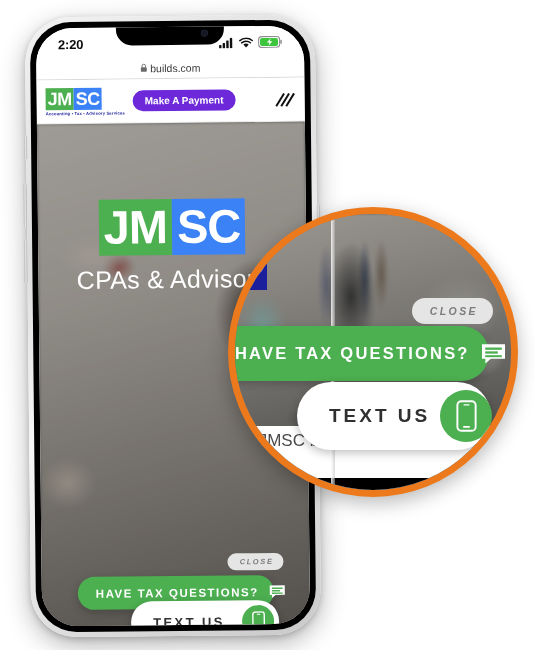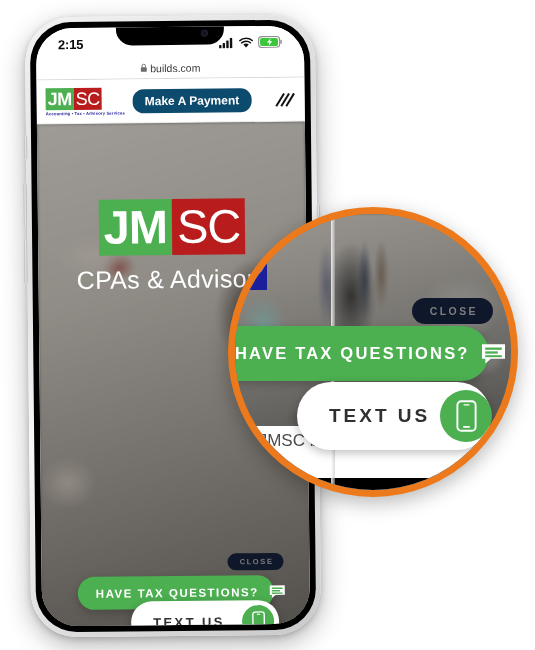--- a/index.html
+++ b/index.html
@@ -132,40 +132,40 @@
   .logo-green {
     background: #4caf50;
     color: #ffffff;
     font-weight: bold;
     font-size: 18px;
     padding: 0 2px;
     line-height: 22px;
     letter-spacing: -0.5px;
   }
   .logo-blue {
-    background: #b91c1c;
+    background: #3b82f6;
     color: #ffffff;
-    font-weight: normal;
+    font-weight: bold;
     font-size: 18px;
     padding: 0 2px;
     line-height: 22px;
     letter-spacing: -0.5px;
   }
   #logo-tagline {
     font-size: 4.2px;
     font-weight: bold;
     color: #1c1f9c;
     letter-spacing: 0.15px;
     margin-top: 1px;
     white-space: nowrap;
   }
   #make-payment-btn {
-    background: #0c4a6e;
+    background: #6d28d9;
     color: #ffffff;
-    font-size: 12px;
+    font-size: 10px;
     font-weight: bold;
     border-radius: 11px;
     padding: 5px 12px;
     white-space: nowrap;
     border: none;
     cursor: pointer;
     font-family: "Liberation Sans", sans-serif;
   }
   #menu-toggle {
     margin-left: auto;
@@ -231,30 +231,31 @@
   #hero-title {
     color: #ffffff;
     font-size: 25px;
     font-weight: normal;
     letter-spacing: 0.3px;
     white-space: nowrap;
   }
 
   
   .close-pill {
-    background: #0f172a;
+    background: #e5e5e5;
     color: #7d7d7d;
     font-size: 7.5px;
     font-weight: bold;
     letter-spacing: 1.6px;
     border-radius: 10px;
     padding: 4px 10px 4px 12px;
     border: none;
     cursor: pointer;
     font-family: "Liberation Sans", sans-serif;
+    font-style: italic;
   }
   .green-pill {
     background: #4caf50;
     color: #ffffff;
     border-radius: 22px;
     display: flex;
     align-items: center;
     justify-content: space-between;
     gap: 10px;
     padding: 9px 12px 9px 18px;
@@ -474,21 +475,21 @@
   <div class="side-btn" id="btn-vol-dn"></div>
   <div class="side-btn" id="btn-power"></div>
 
   <div id="phone-bezel">
     <div id="phone-screen">
 
       <div id="status-bar">
         <div id="notch">
           <div id="notch-camera"></div>
         </div>
-        <div id="status-time">2:15</div>
+        <div id="status-time">2:20</div>
         <div id="status-right">
           <span>
             <svg width="15" height="11" viewBox="0 0 15 11">
               <rect x="0" y="7.5" width="2.4" height="3.5" rx="0.6" fill="#111"></rect>
               <rect x="3.6" y="5.5" width="2.4" height="5.5" rx="0.6" fill="#111"></rect>
               <rect x="7.2" y="3" width="2.4" height="8" rx="0.6" fill="#111"></rect>
               <rect x="10.8" y="0.5" width="2.4" height="10.5" rx="0.6" fill="#111"></rect>
             </svg>
           </span>
           <span>

